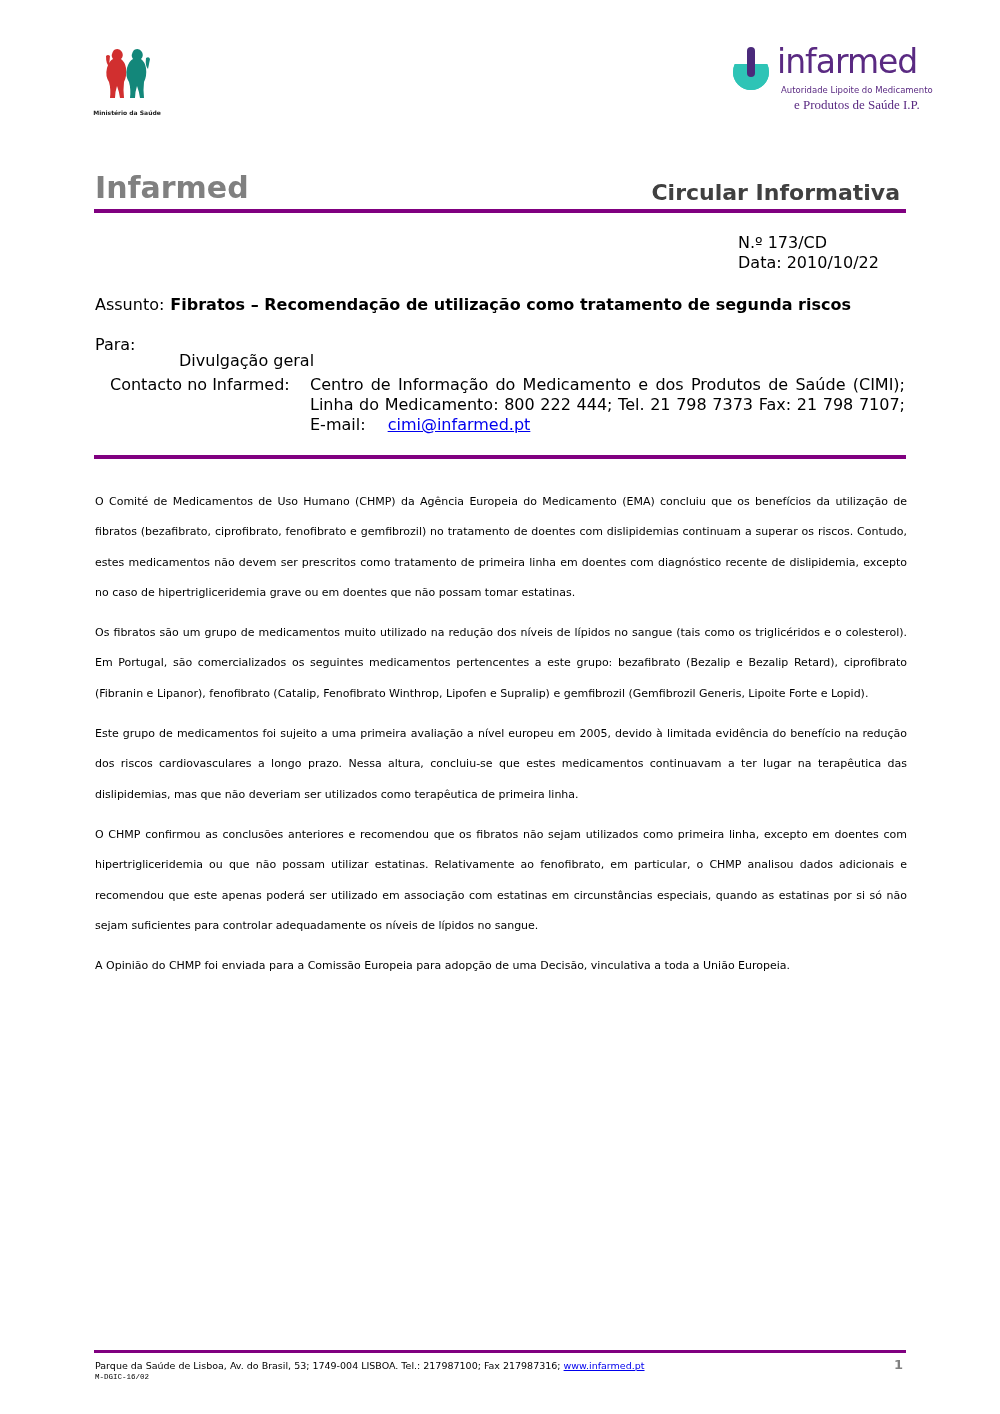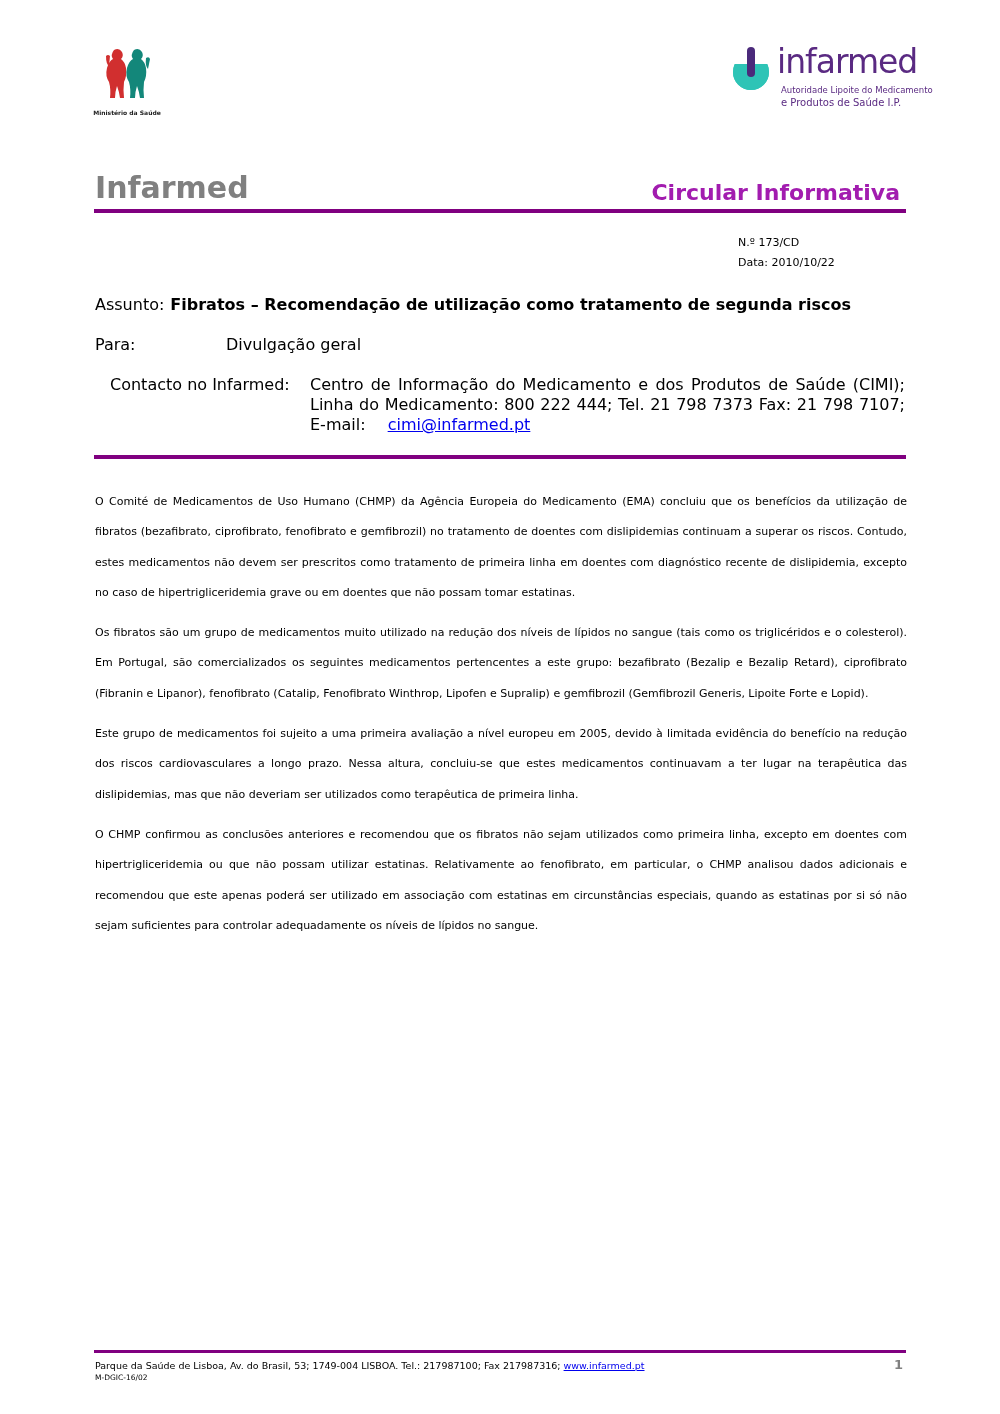--- a/index.html
+++ b/index.html
@@ -10,48 +10,48 @@
   
   #min-logo { left:98px; top:46px; width:60px; height:72px; }
   #min-logo svg { display:block; }
   #min-caption { left:92px; top:109px; width:70px; font-size:6px; font-weight:bold; text-align:center; color:#222; white-space:nowrap; }
 
   
   #inf-logo { left:726px; top:44px; width:200px; height:70px; }
   #inf-mark { position:absolute; left:0; top:0; width:50px; height:50px; }
   #inf-word { position:absolute; left:51px; top:-2px; font-family:"DejaVu Sans", sans-serif; font-size:33px; color:#5a2a82; letter-spacing:-1px; }
   #inf-sub1 { position:absolute; left:55px; top:41px; font-size:8.5px; color:#5a2a82; white-space:nowrap; }
-  #inf-sub2 { position:absolute; left:55px; top:53px; font-size:10px; color:#5a2a82; white-space:nowrap; }
+  #inf-sub2 { position:absolute; left:68px; top:53px; font-size:13px; color:#5a2a82; white-space:nowrap;font-family:Liberation Serif, serif; }
 
   
   #h-left { left:95px; top:170px; font-size:30px; font-weight:bold; color:#808080; }
-  #h-right { right:100px; top:180px; font-size:22px; font-weight:bold; color:#a21caf; }
+  #h-right { right:100px; top:180px; font-size:22px; font-weight:bold; color:#404040; }
   .rule { left:94px; width:812px; background:#800080; }
   #rule1 { top:209px; height:4px; }
   #rule2 { top:455px; height:4px; }
   #rule3 { top:1350px; height:3px; }
 
   
-  #meta { left:738px; top:233px; font-size:11px; line-height:20px; }
+  #meta { left:738px; top:233px; font-size:16px; line-height:20px; }
   #assunto-row { left:95px; top:295px; font-size:16px; white-space:nowrap; }
   #assunto-row b { font-weight:bold; margin-left:6px; }
   #para-label { left:95px; top:335px; font-size:16px; }
-  #para-value { left:179px; top:335px; font-size:16px;margin-left:47px; }
+  #para-value { left:179px; top:351px; font-size:16px; }
   #contact-label { left:110px; top:375px; font-size:16px; white-space:nowrap; }
   #contact-value { left:310px; top:375px; width:595px; font-size:16px; line-height:20px; text-align:justify; }
   #contact-value a { color:#0000ee; text-decoration:underline;margin-left:17px; }
 
   
   #body { left:95px; top:487px; width:812px; font-size:11px; line-height:30.3px; }
   #body p { margin:0 0 10px 0; text-align:justify; }
 
   
   #footer-addr { left:95px; top:1360px; font-size:9.5px; white-space:nowrap; }
   #footer-addr a { color:#0000ee; text-decoration:underline; }
-  #footer-code { left:95px; top:1373px; font-size:7.5px; }
+  #footer-code { left:95px; top:1373px; font-size:7.5px;font-family:Liberation Mono, monospace; }
   #page-num { left:894px; top:1357px; font-size:13px; font-weight:bold; color:#808080; }
 </style>
 </head>
 <body>
 
 <div id="min-logo" class="abs">
   <svg width="60" height="62" viewBox="0 0 60 62">
     <path d="M16 4 q5 -3 8 2 q2 4 -1 7 q4 3 5 9 q1 8 -2 14 q-1 8 0 16 l-4 0 q-1 -7 -3 -12 q-2 6 -2 12 l-5 0 q1 -9 -1 -16 q-4 -6 -2 -14 q2 -7 6 -9 q-3 -4 1 -9 z" fill="#d12f2f"></path>
     <path d="M8 10 q2 -2 4 0 l-1 10 q-3 -2 -3 -10 z" fill="#d12f2f"></path>
     <path d="M36 4 q5 -3 8 2 q2 4 -1 7 q4 3 5 9 q1 8 -2 14 q-1 8 0 16 l-4 0 q-1 -7 -3 -12 q-2 6 -2 12 l-5 0 q1 -9 -1 -16 q-4 -6 -2 -14 q2 -7 6 -9 q-3 -4 1 -9 z" fill="#13877a"></path>
@@ -91,18 +91,19 @@
 <div id="para-value" class="abs">Divulgação geral</div>
 <div id="contact-label" class="abs">Contacto no Infarmed:</div>
 <div id="contact-value" class="abs"><span>Centro de Informação do Medicamento e dos Produtos de Saúde (CIMI); Linha do Medicamento: 800 222 444; Tel. 21 798 7373 Fax: 21 798 7107; E-mail: </span><a>cimi@infarmed.pt</a></div>
 <div id="rule2" class="abs rule"></div>
 
 <div id="body" class="abs">
   <p>O Comité de Medicamentos de Uso Humano (CHMP) da Agência Europeia do Medicamento (EMA) concluiu que os benefícios da utilização de fibratos  (bezafibrato, ciprofibrato, fenofibrato e gemfibrozil) no tratamento de doentes com dislipidemias continuam a superar os riscos. Contudo, estes medicamentos não devem ser prescritos como tratamento de primeira linha em doentes com diagnóstico recente de dislipidemia, excepto no caso de hipertrigliceridemia grave ou em doentes que não possam tomar estatinas.</p>
   <p>Os fibratos são um grupo de medicamentos muito utilizado na redução dos níveis de lípidos no sangue (tais como os triglicéridos e o colesterol). Em Portugal, são comercializados os seguintes medicamentos pertencentes a este grupo: bezafibrato (Bezalip e Bezalip Retard), ciprofibrato (Fibranin e Lipanor), fenofibrato (Catalip, Fenofibrato Winthrop, Lipofen e Supralip) e gemfibrozil (Gemfibrozil Generis, Lipoite Forte e Lopid).</p>
   <p>Este grupo de medicamentos foi sujeito a uma primeira avaliação a nível europeu em 2005, devido à limitada evidência do benefício na redução dos riscos cardiovasculares a longo prazo. Nessa altura, concluiu-se que estes medicamentos continuavam a ter lugar na terapêutica das dislipidemias, mas que não deveriam ser utilizados como terapêutica de primeira linha.</p>
   <p>O CHMP confirmou as conclusões anteriores e recomendou que os fibratos não sejam utilizados como primeira linha, excepto em doentes com hipertrigliceridemia ou que não possam utilizar estatinas. Relativamente ao fenofibrato, em particular, o CHMP analisou dados adicionais e recomendou que este apenas poderá ser utilizado em associação com estatinas em circunstâncias especiais, quando as estatinas por si só não sejam suficientes para controlar adequadamente os níveis de lípidos no sangue.</p>
+  <p>A Opinião do CHMP foi enviada para a Comissão Europeia para adopção de uma Decisão, vinculativa a toda a União Europeia.</p>
 </div>
 
 <div id="rule3" class="abs rule"></div>
 <div id="footer-addr" class="abs"><span>Parque da Saúde de Lisboa, Av. do Brasil, 53; 1749-004 LISBOA. Tel.: 217987100; Fax 217987316; </span><a>www.infarmed.pt</a></div>
 <div id="footer-code" class="abs">M-DGIC-16/02</div>
 <div id="page-num" class="abs">1</div>
 
 </body></html>

